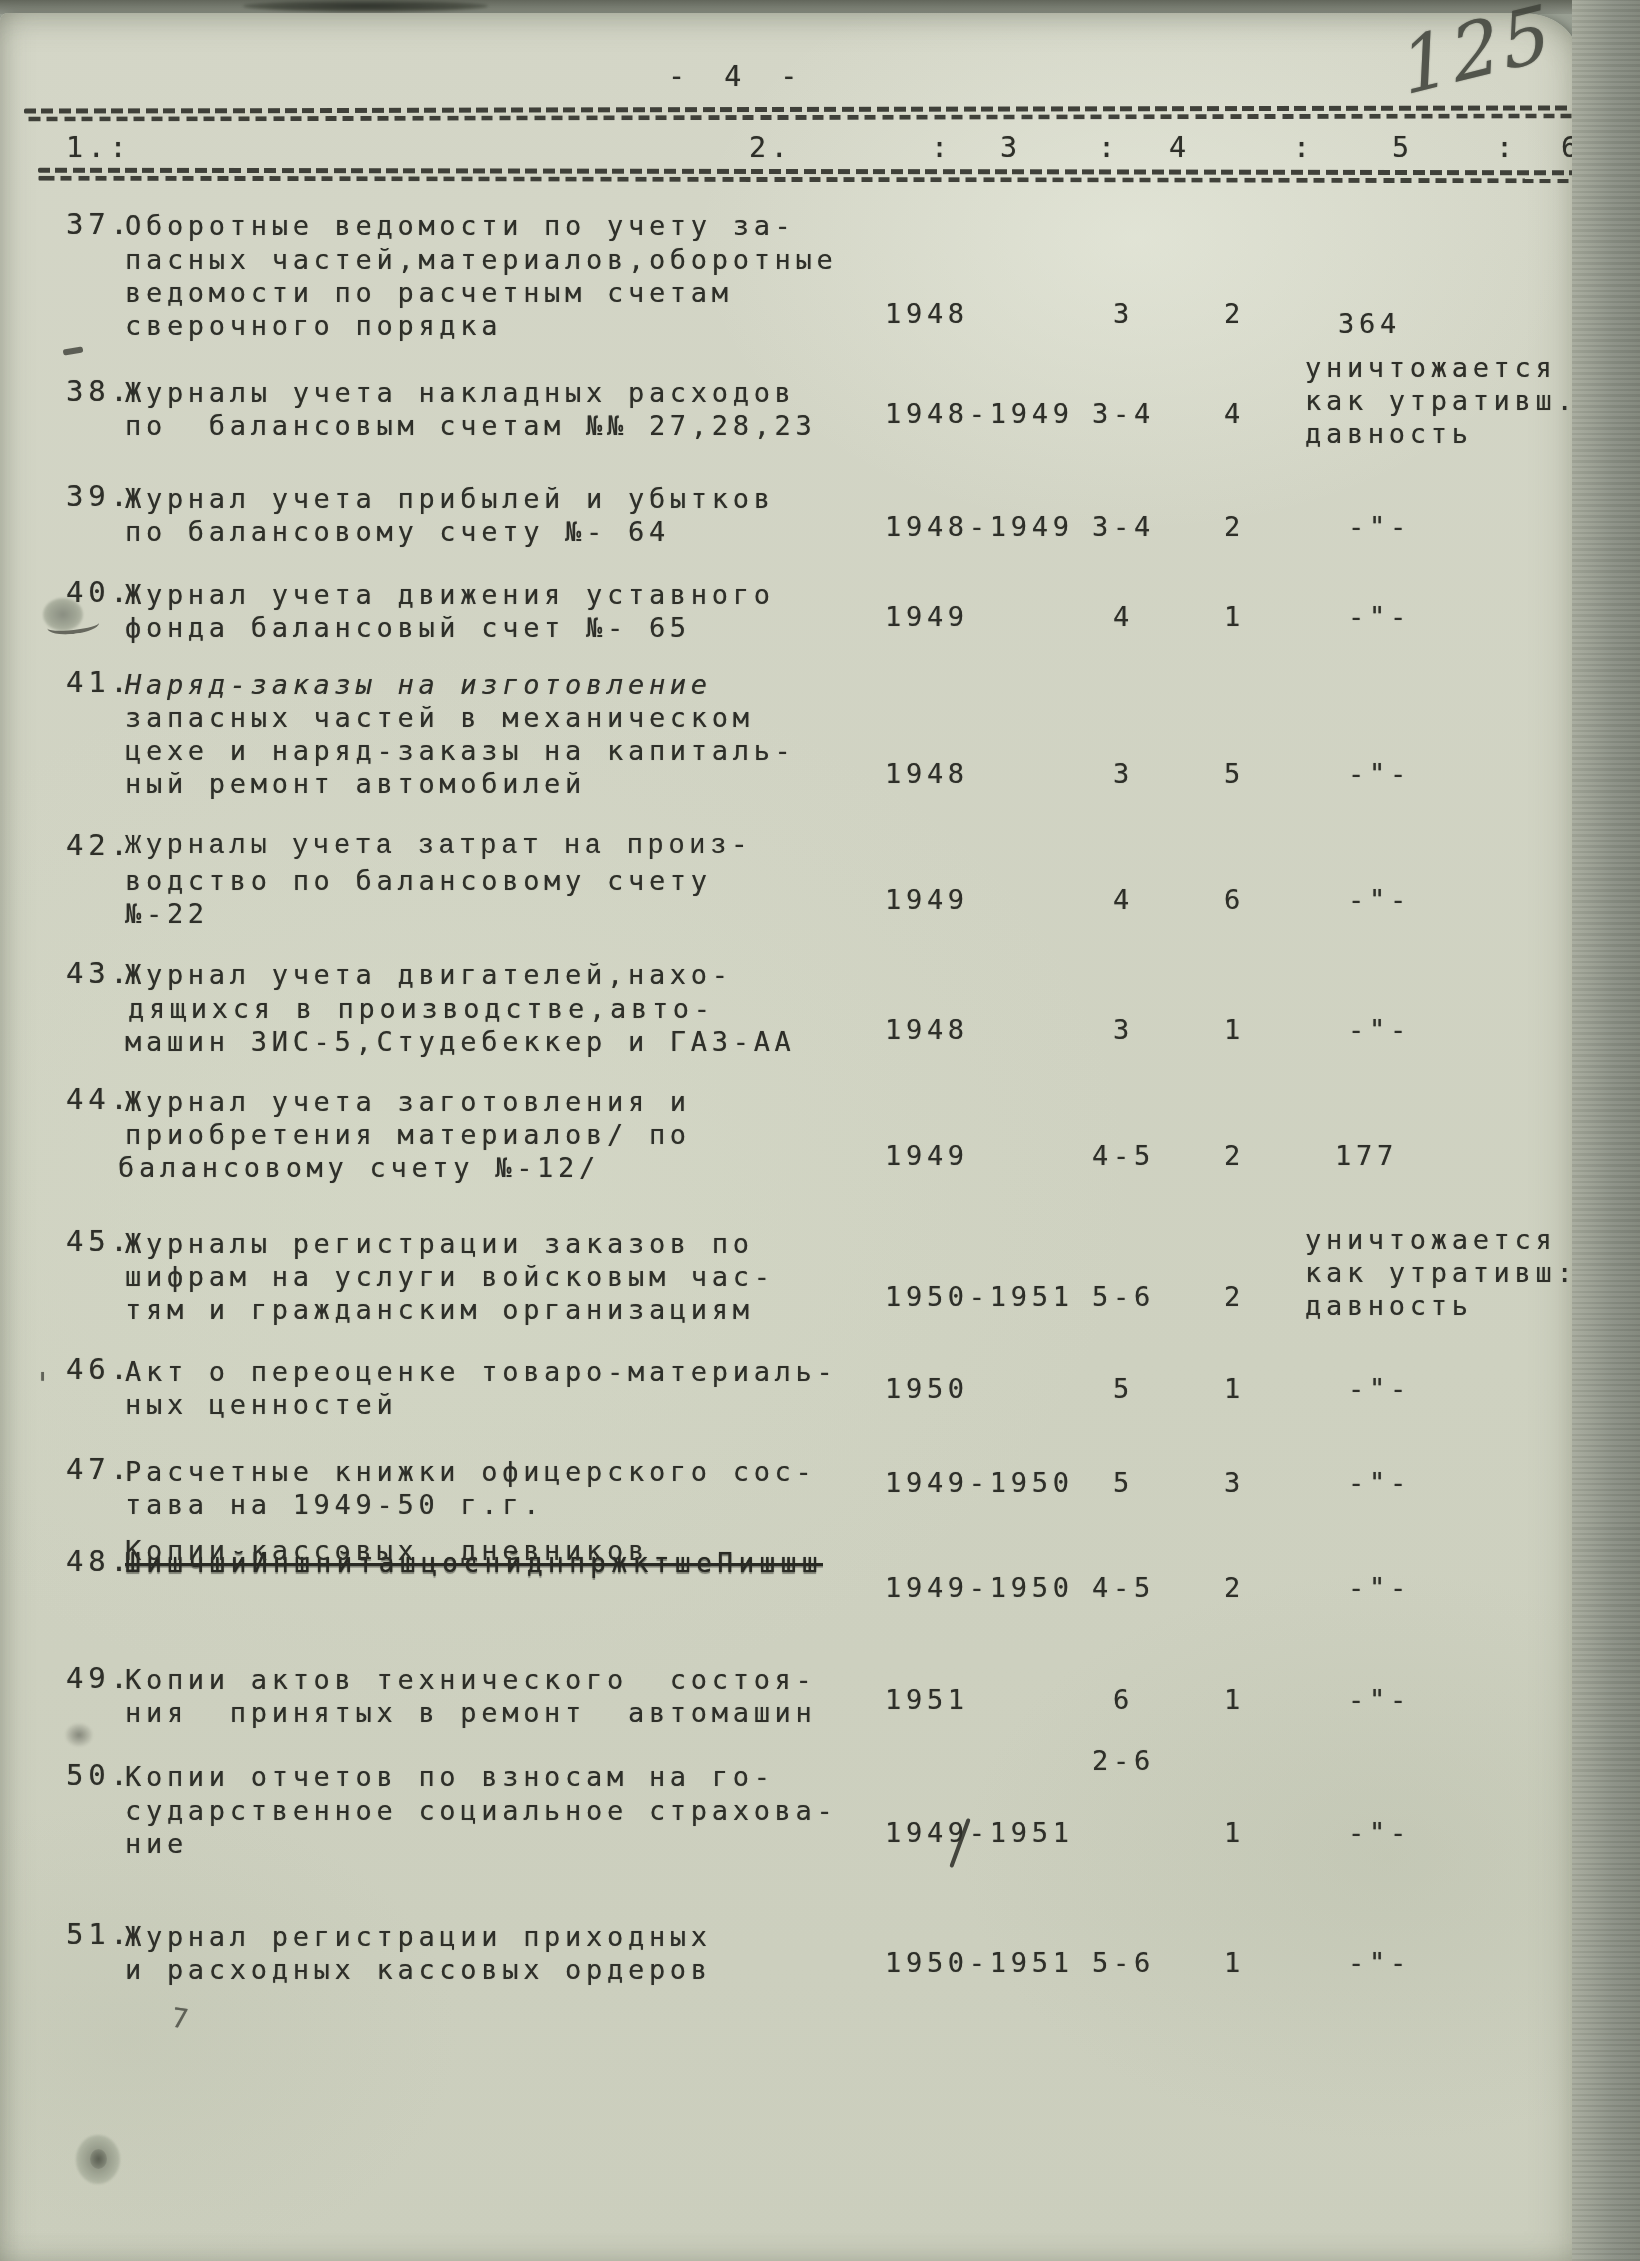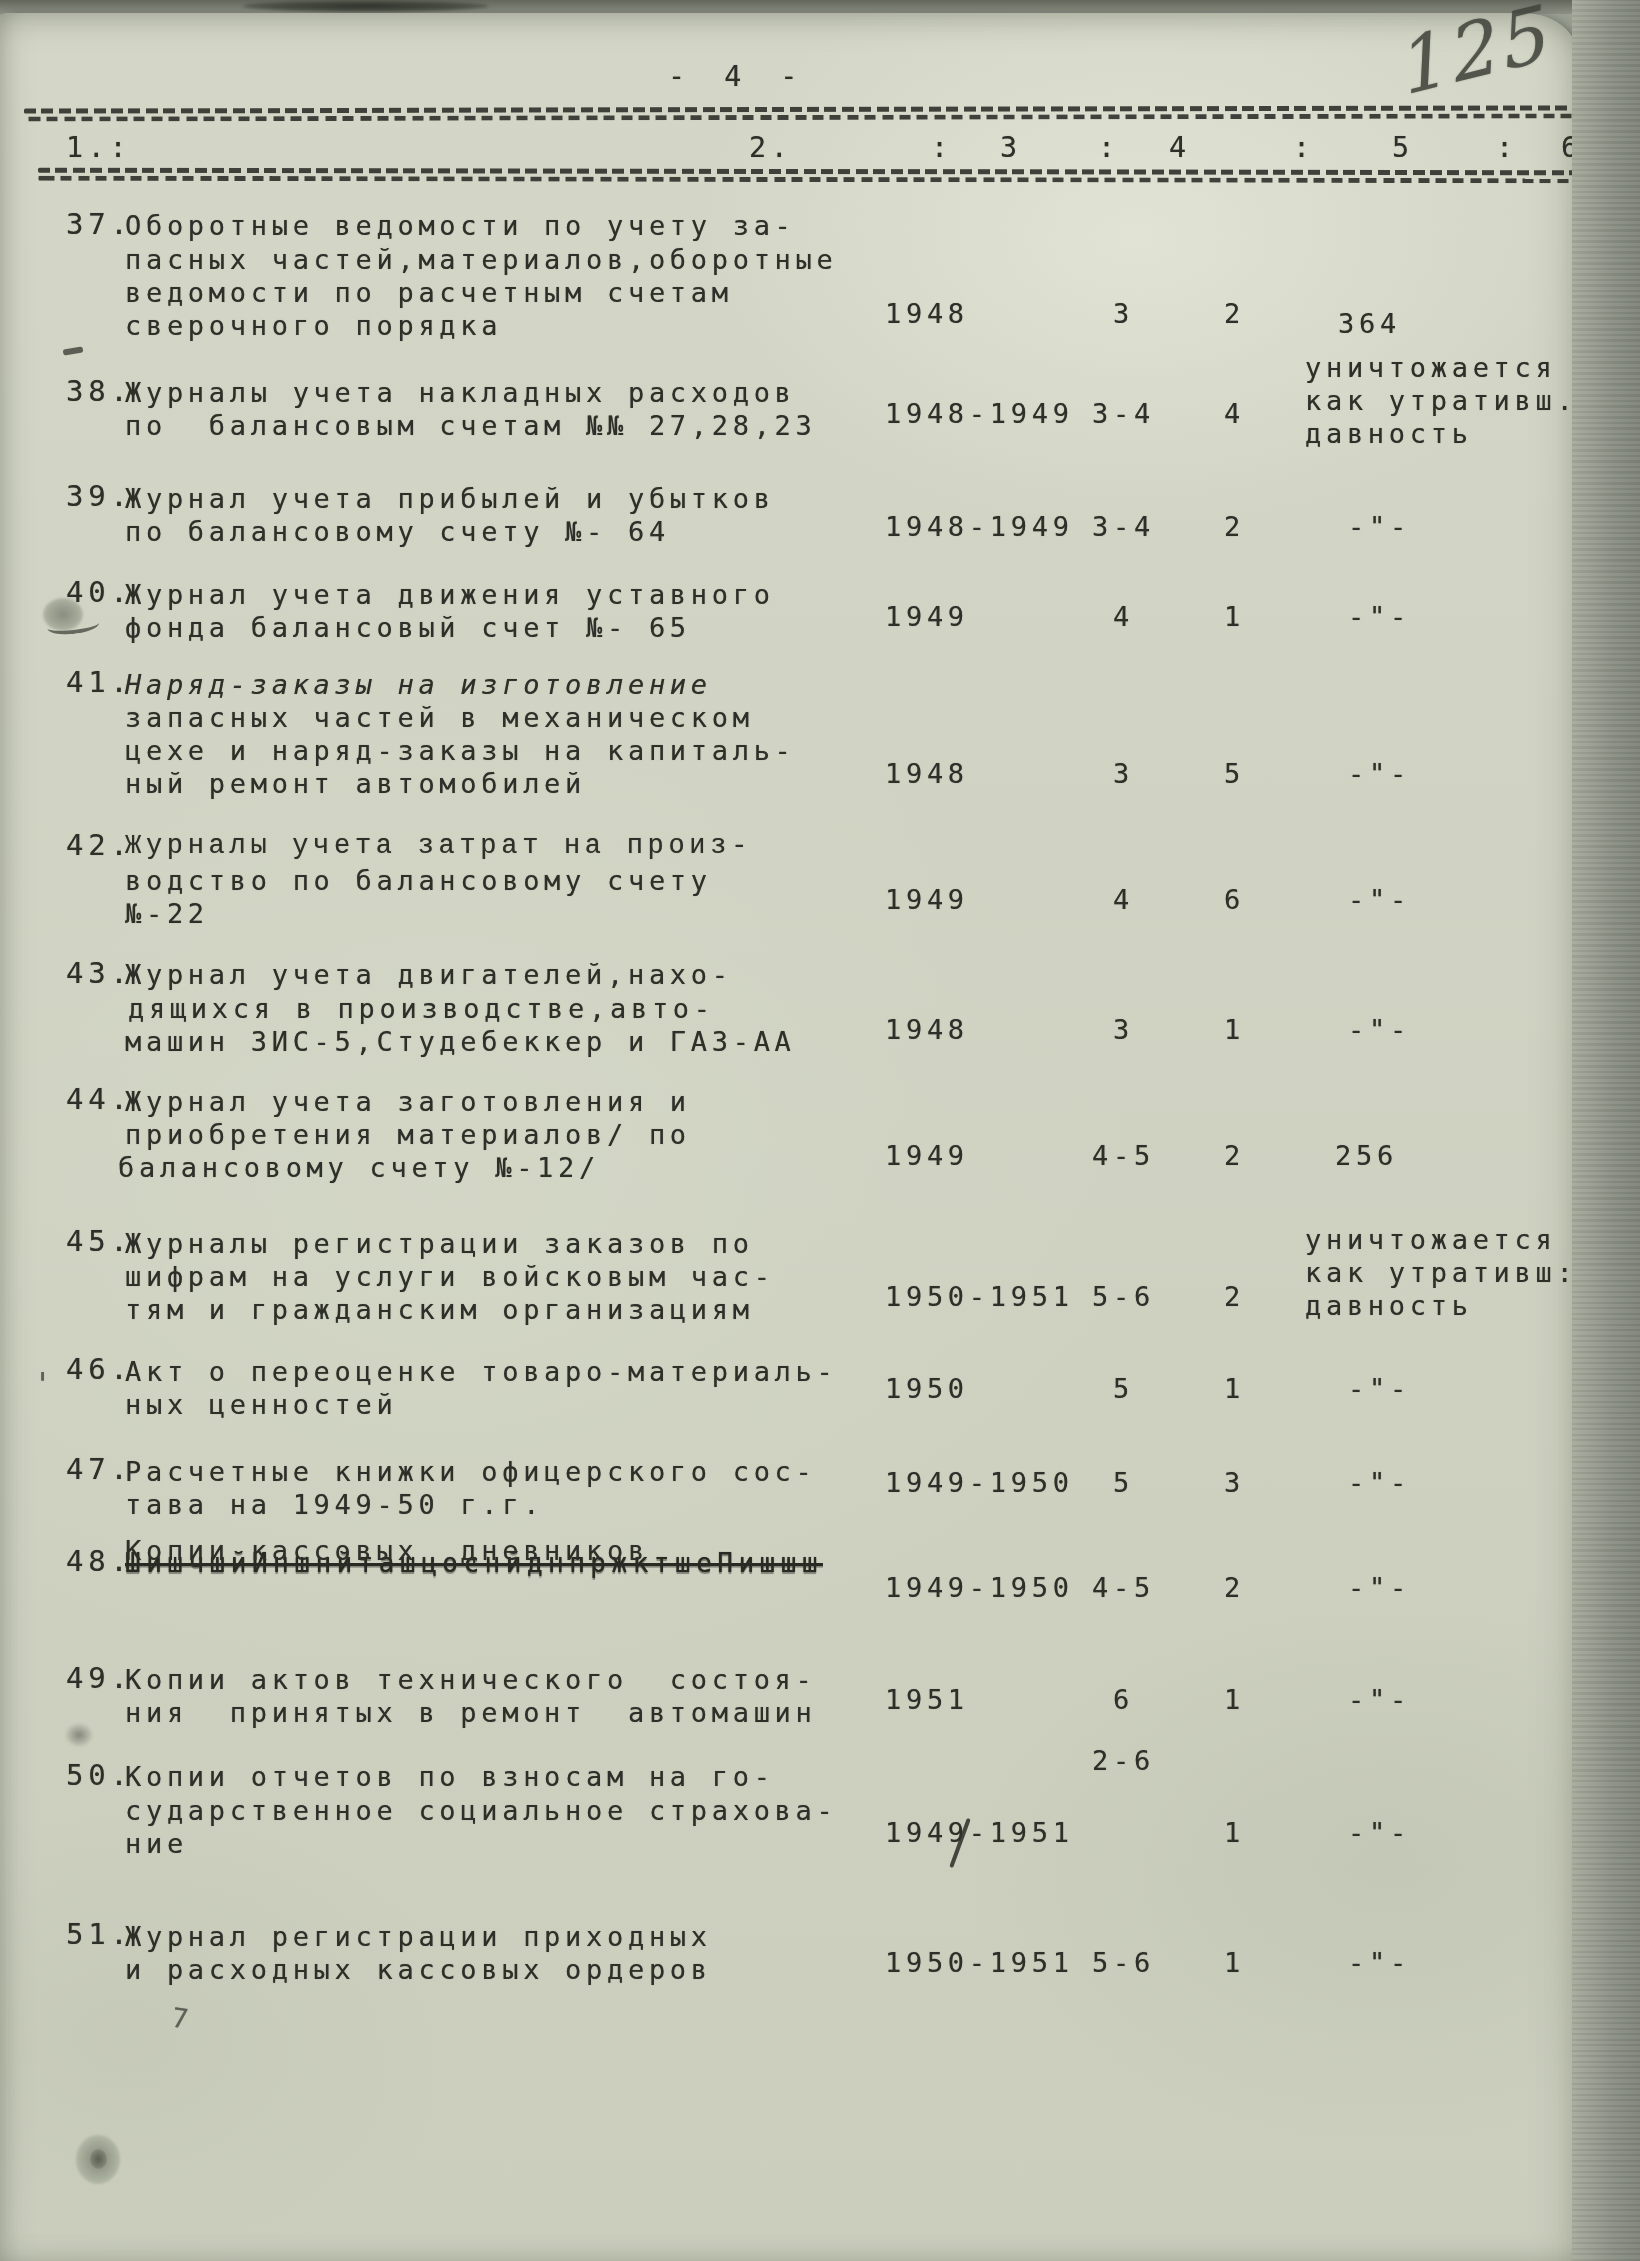--- a/index.html
+++ b/index.html
@@ -190,21 +190,21 @@
       <div class="tw " style="left: 1068px; top: 1013px; width: 111px; text-align: center;">3</div>
       <div class="tw " style="left: 1195px; top: 1013px; width: 79px; text-align: center;">1</div>
       <div class="tw " style="left: 1348px; top: 1013px;">-"-</div>
       <div class="tw num" style="left: 66px; top: 1083px;">44.</div>
       <div class="tw " style="left: 125px; top: 1085px;">Журнал учета заготовления и</div>
       <div class="tw " style="left: 125px; top: 1118px;">приобретения материалов/ по</div>
       <div class="tw " style="left: 118px; top: 1151px;">балансовому счету №-12/</div>
       <div class="tw " style="left: 885px; top: 1139px;">1949</div>
       <div class="tw " style="left: 1068px; top: 1139px; width: 111px; text-align: center;">4-5</div>
       <div class="tw " style="left: 1195px; top: 1139px; width: 79px; text-align: center;">2</div>
-      <div class="tw " style="left: 1335px; top: 1139px;">256</div>
+      <div class="tw " style="left: 1335px; top: 1139px;">177</div>
       <div class="tw num" style="left: 66px; top: 1225px;">45.</div>
       <div class="tw " style="left: 125px; top: 1227px;">Журналы регистрации заказов по</div>
       <div class="tw " style="left: 125px; top: 1260px;">шифрам на услуги войсковым час-</div>
       <div class="tw " style="left: 125px; top: 1293px;">тям и гражданским организациям</div>
       <div class="tw " style="left: 885px; top: 1280px;">1950-1951</div>
       <div class="tw " style="left: 1068px; top: 1280px; width: 111px; text-align: center;">5-6</div>
       <div class="tw " style="left: 1195px; top: 1280px; width: 79px; text-align: center;">2</div>
       <div class="tw " style="left: 1305px; top: 1223px;">уничтожается</div>
       <div class="tw " style="left: 1305px; top: 1256px;">как утративш:</div>
       <div class="tw " style="left: 1305px; top: 1289px;">давность</div>

